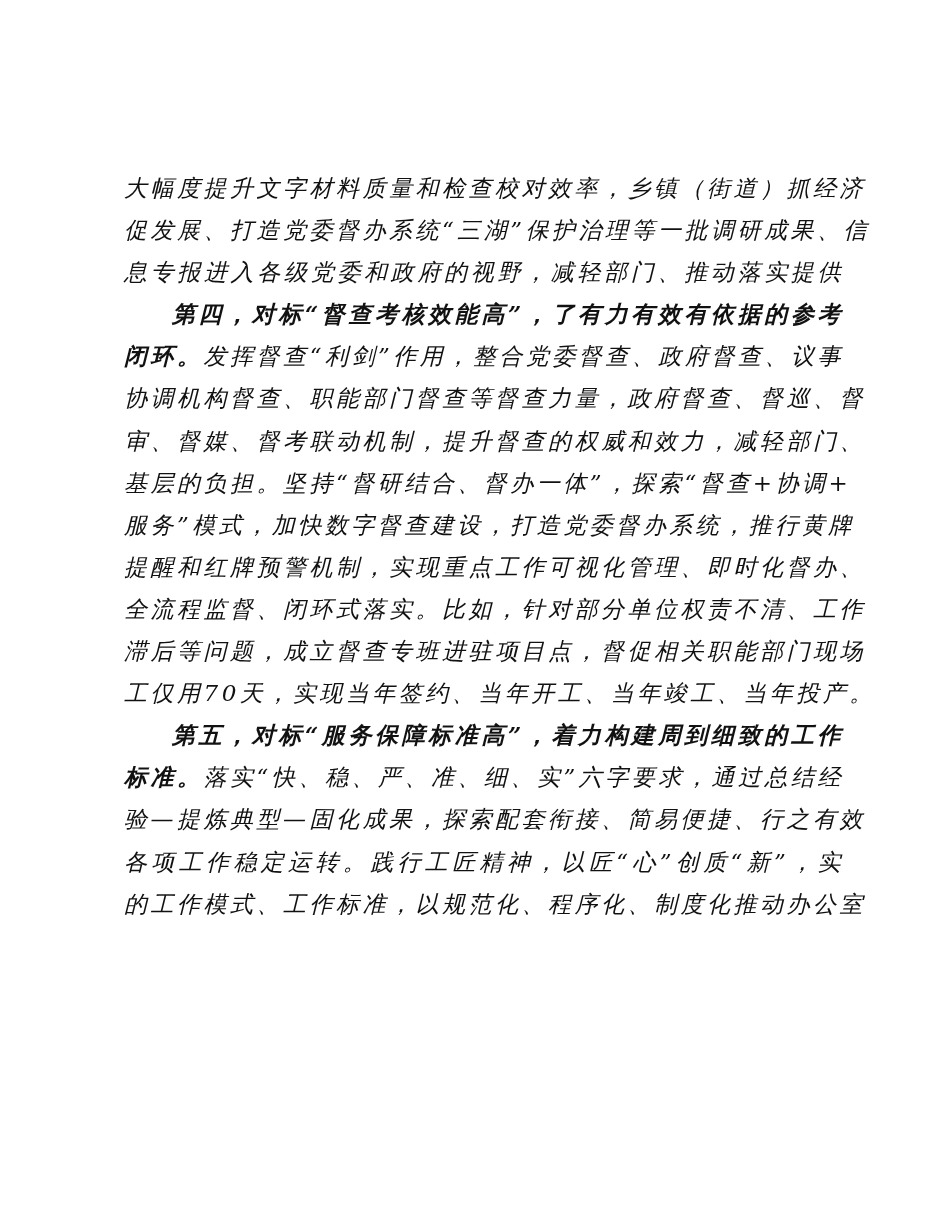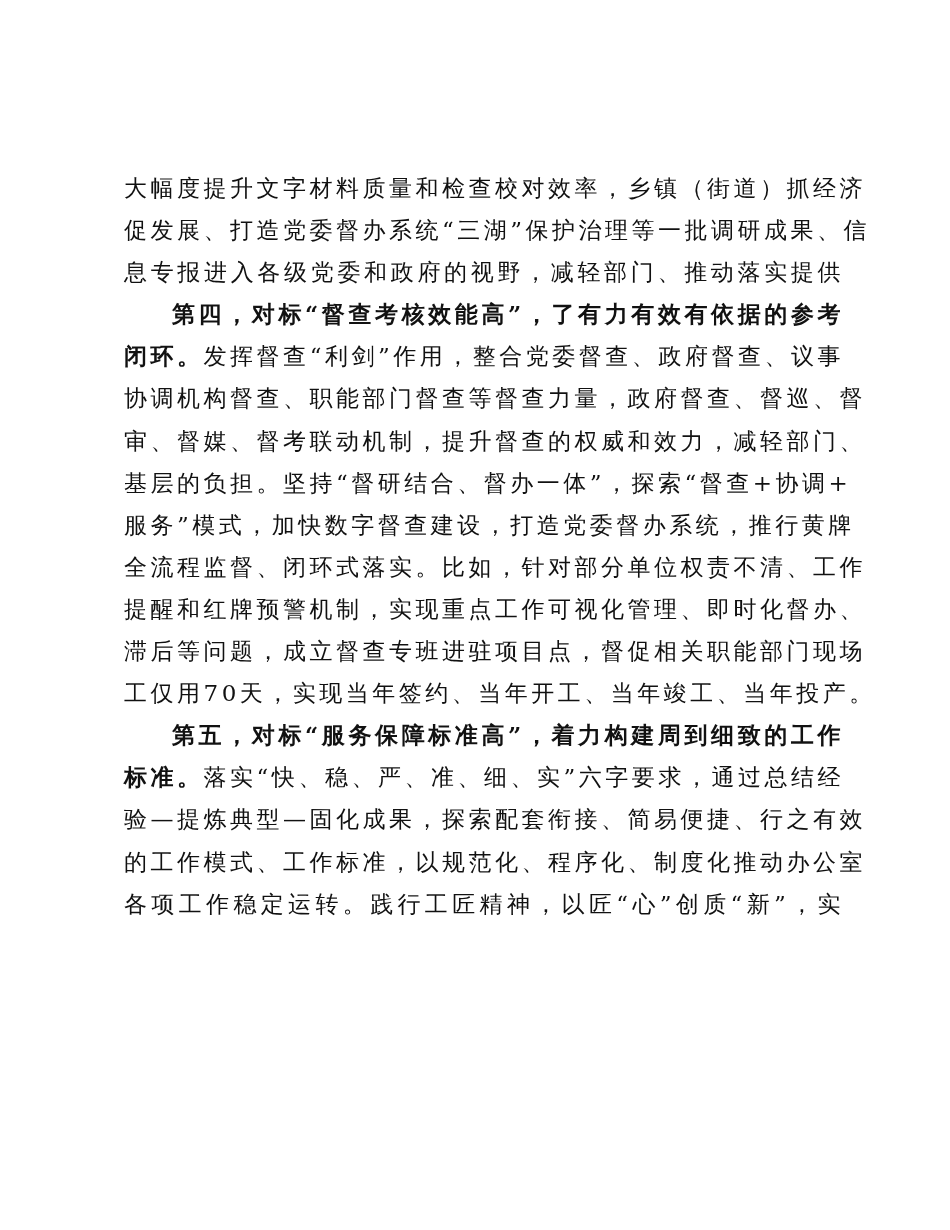--- a/index.html
+++ b/index.html
@@ -21,20 +21,21 @@
       top: 0;
       width: 950px;
       height: 1230px;
       background: #ffffff;
     }
     .body-text {
       position: absolute;
       left: 124px;
       top: 167px;
       width: 720px;
+      font-style: italic;
     }
     .line {
       height: 42.1px;
       line-height: 42.1px;
       font-size: 23px;
       white-space: nowrap;
       letter-spacing: 3.5px;
       text-align: justify;
       text-align-last: justify;
       overflow: visible;
@@ -80,42 +81,42 @@
     <div class="line">
       <span>审、督媒、督考联动机制，提升督查的权威和效力，减轻部门、</span>
     </div>
     <div class="line">
       <span>基层的负担。坚持“督研结合、督办一体”，探索“督查+协调+</span>
     </div>
     <div class="line">
       <span>服务”模式，加快数字督查建设，打造党委督办系统，推行黄牌</span>
     </div>
     <div class="line">
-      <span>全流程监督、闭环式落实。比如，针对部分单位权责不清、工作</span>
+      <span>提醒和红牌预警机制，实现重点工作可视化管理、即时化督办、</span>
     </div>
     <div class="line">
-      <span>提醒和红牌预警机制，实现重点工作可视化管理、即时化督办、</span>
+      <span>全流程监督、闭环式落实。比如，针对部分单位权责不清、工作</span>
     </div>
     <div class="line">
       <span>滞后等问题，成立督查专班进驻项目点，督促相关职能部门现场</span>
     </div>
     <div class="line">
       <span>工仅用70天，实现当年签约、当年开工、当年竣工、当年投产。</span>
     </div>
 
     <div class="line indent bold">
       <span>第五，对标“服务保障标准高”，着力构建周到细致的工作</span>
     </div>
     <div class="line">
       <span class="bold">标准。</span><span>落实“快、稳、严、准、细、实”六字要求，通过总结经</span>
     </div>
     <div class="line">
       <span>验—提炼典型—固化成果，探索配套衔接、简易便捷、行之有效</span>
     </div>
     <div class="line">
-      <span>的工作模式、工作标准，以规范化、程序化、制度化推动办公室</span>
+      <span>各项工作稳定运转。践行工匠精神，以匠“心”创质“新”，实</span>
     </div>
     <div class="line">
-      <span>各项工作稳定运转。践行工匠精神，以匠“心”创质“新”，实</span>
+      <span>的工作模式、工作标准，以规范化、程序化、制度化推动办公室</span>
     </div>
 
   </div>
 </div>
 
 </body></html>

